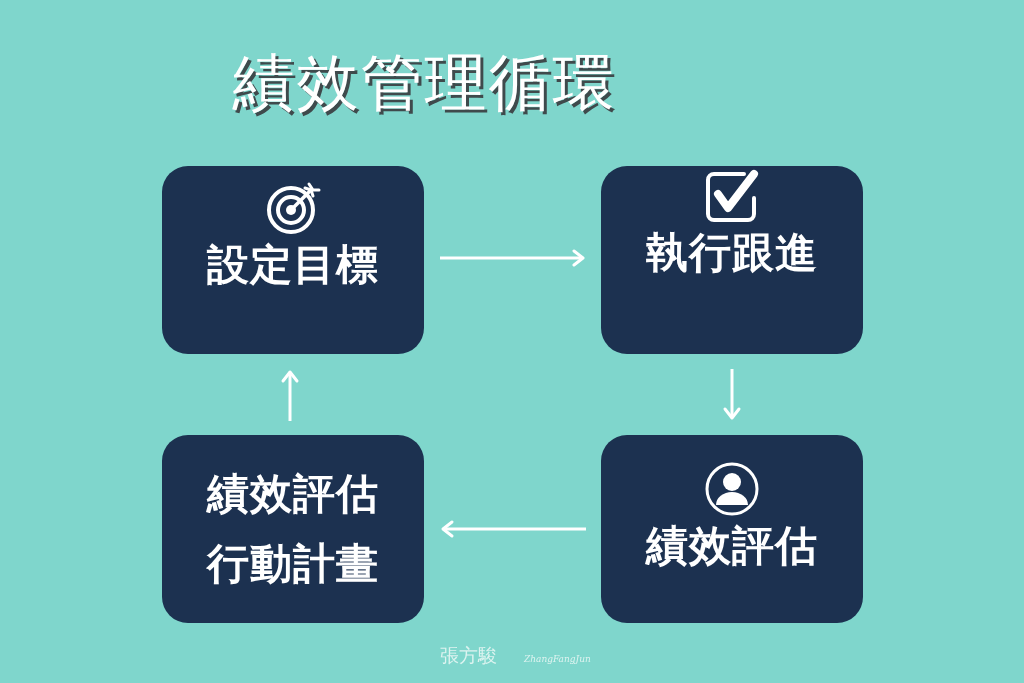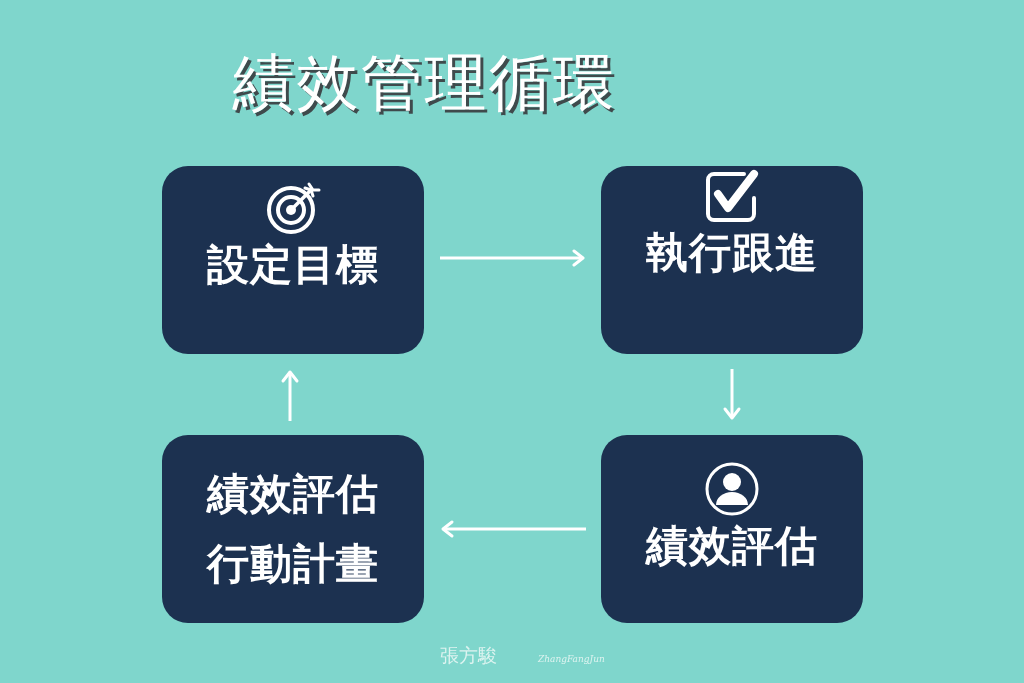--- a/index.html
+++ b/index.html
@@ -26,21 +26,21 @@
   .box .sub { font-size: 24px; font-weight: bold; margin-top: 6px; }
   .box .icon { width: 56px; height: 56px; margin-bottom: 4px; }
   #box-set { left: 162px; top: 166px; justify-content: flex-start; padding-top: 14px; }
   #box-exec { left: 601px; top: 166px; justify-content: flex-start; padding-top: 2px; }
   #box-eval { left: 601px; top: 435px; justify-content: flex-start; padding-top: 26px; }
   #box-revise { left: 162px; top: 435px; }
   .arrow { position: absolute; }
   .sig {
     position: absolute; left: 440px; top: 643px;
     color: #e8f7f4; font-size: 19px; font-family: "DejaVu Serif", serif;
-    display: flex; align-items: baseline; gap: 16px; opacity: 0.9;
+    display: flex; align-items: baseline; gap: 2px; opacity: 0.9;
   }
   .sig .latin { font-size: 9px; font-style: italic; margin-left: 25px; }
 </style>
 </head>
 <body>
 
 <div class="title">績效管理循環</div>
 
 <div class="box" id="box-set">
   <svg class="icon" viewBox="0 0 56 56">

